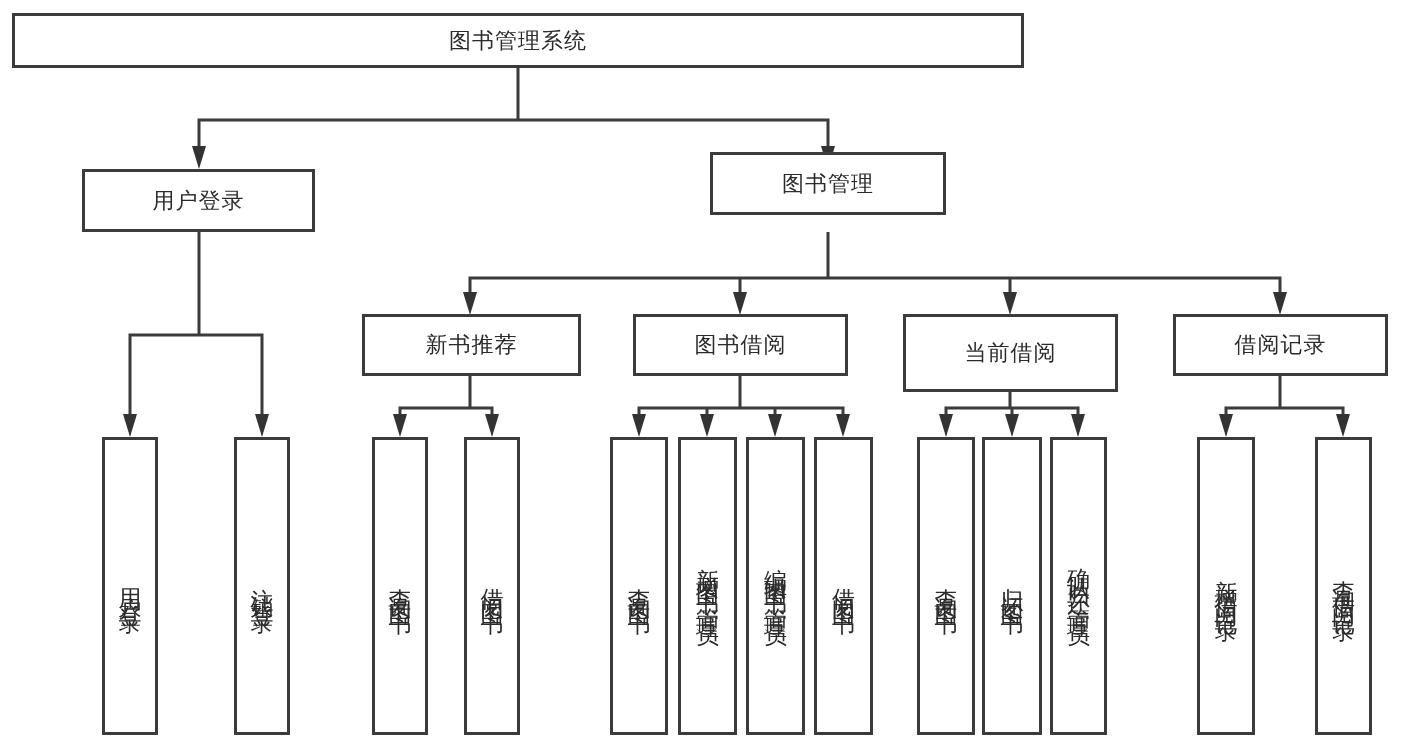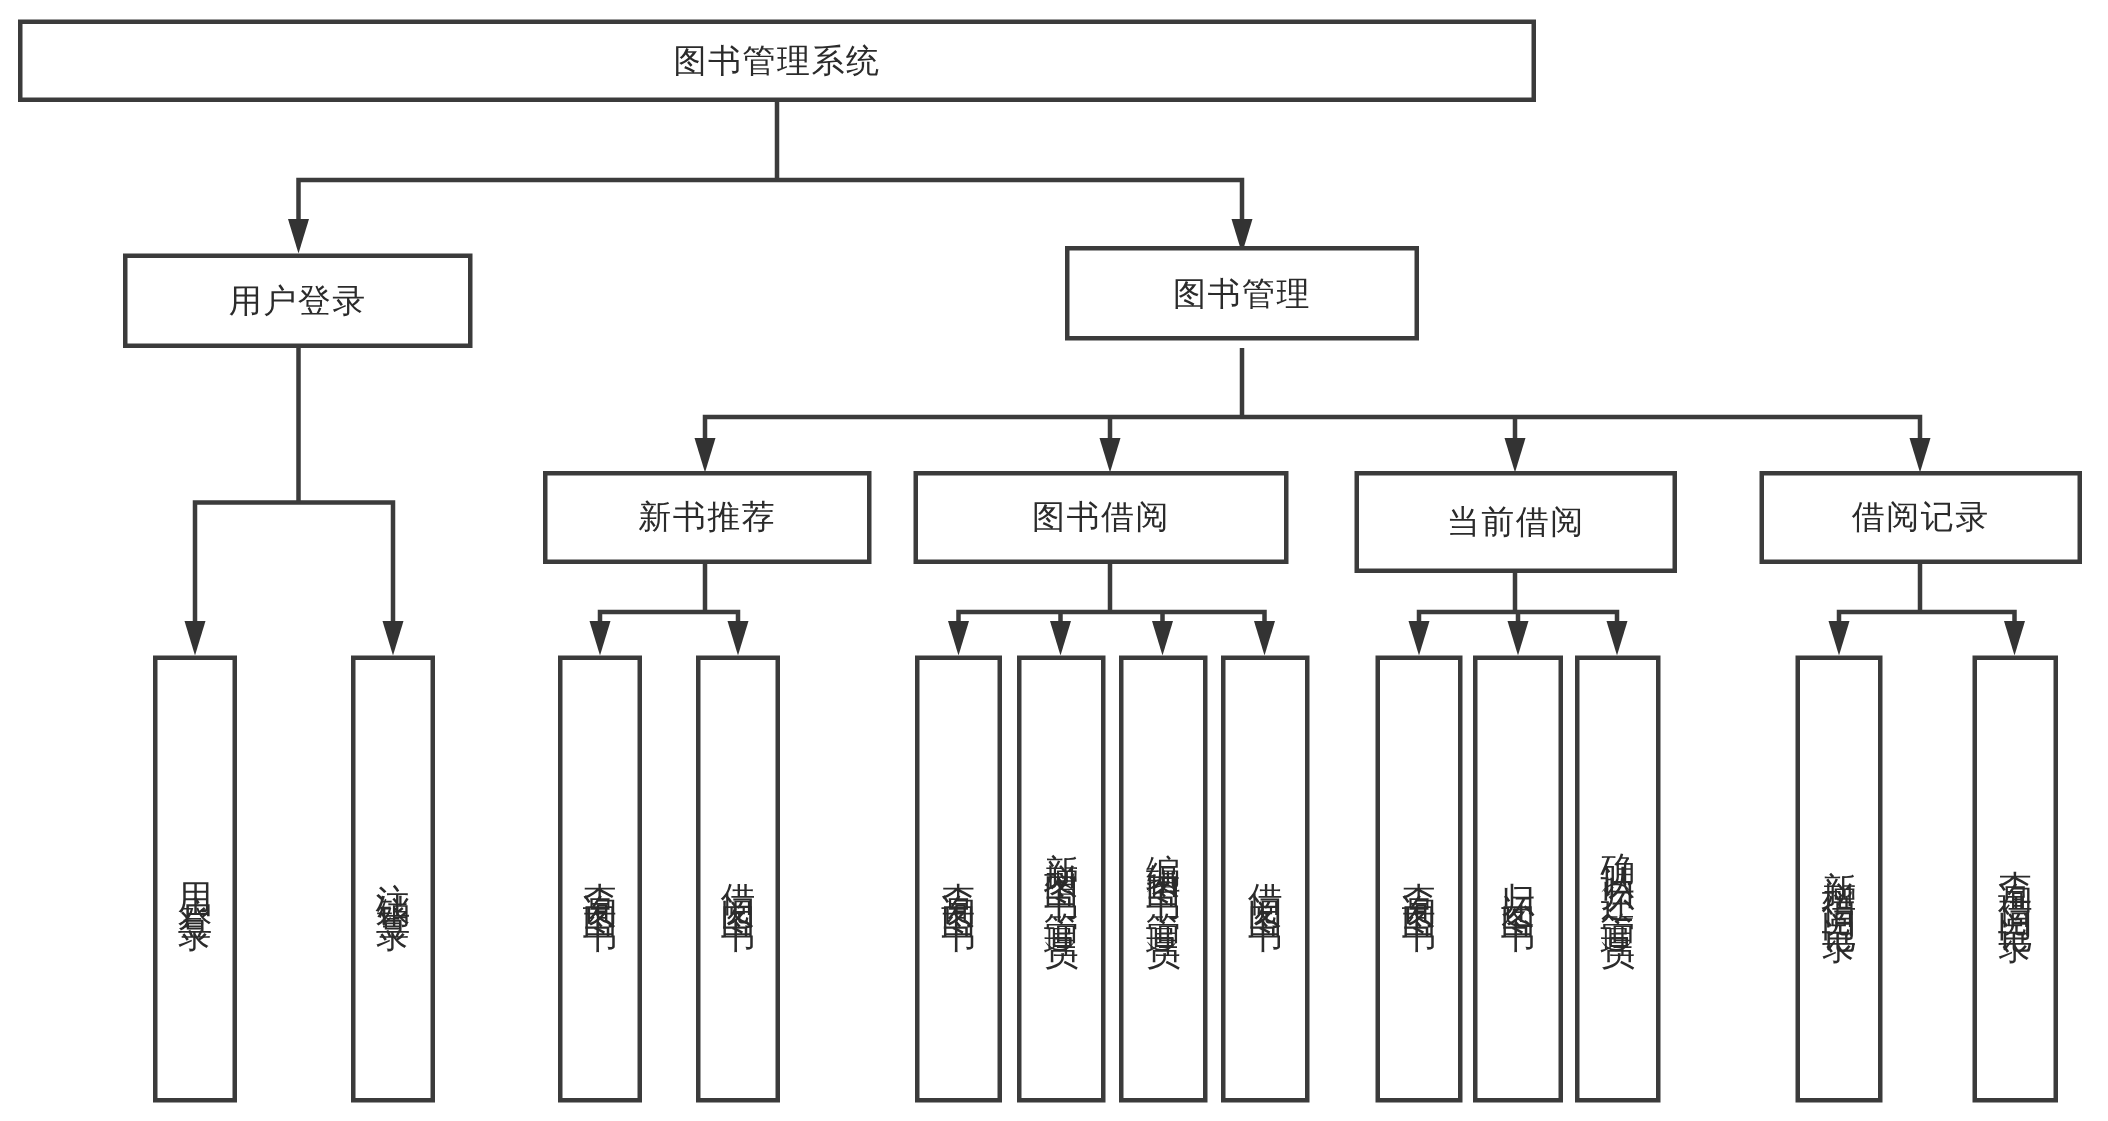--- a/index.html
+++ b/index.html
@@ -76,31 +76,31 @@
     </g>
   </svg>
 
   <div class="node hbox" style="left:12px;top:13px;width:1012px;height:55px">
     <span>图书管理系统</span>
   </div>
 
   <div class="node hbox" style="left:82px;top:169px;width:233px;height:63px">
     <span>用户登录</span>
   </div>
-  <div class="node hbox" style="left:710px;top:164px;width:236px;height:63px">
+  <div class="node hbox" style="left:710px;top:152px;width:236px;height:63px">
     <span>图书管理</span>
   </div>
 
   <div class="node hbox" style="left:362px;top:314px;width:219px;height:62px">
     <span>新书推荐</span>
   </div>
-  <div class="node hbox" style="left:609px;top:314px;width:250px;height:62px">
+  <div class="node hbox" style="left:633px;top:314px;width:215px;height:62px">
     <span>图书借阅</span>
   </div>
-  <div class="node hbox" style="left:903px;top:314px;width:215px;height:68px">
+  <div class="node hbox" style="left:903px;top:314px;width:215px;height:78px">
     <span>当前借阅</span>
   </div>
   <div class="node hbox" style="left:1173px;top:314px;width:215px;height:62px">
     <span>借阅记录</span>
   </div>
 
   <div class="node vbox" style="left:102px;top:437px;width:56px;height:298px">
     <span class="vtext">用户登录</span>
   </div>
   <div class="node vbox" style="left:234px;top:437px;width:56px;height:298px">

